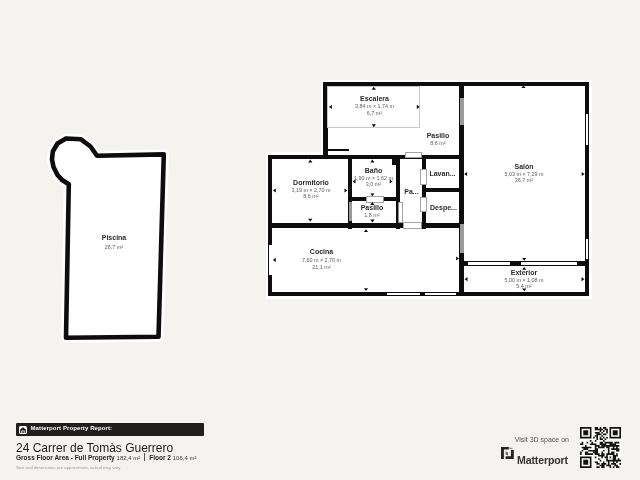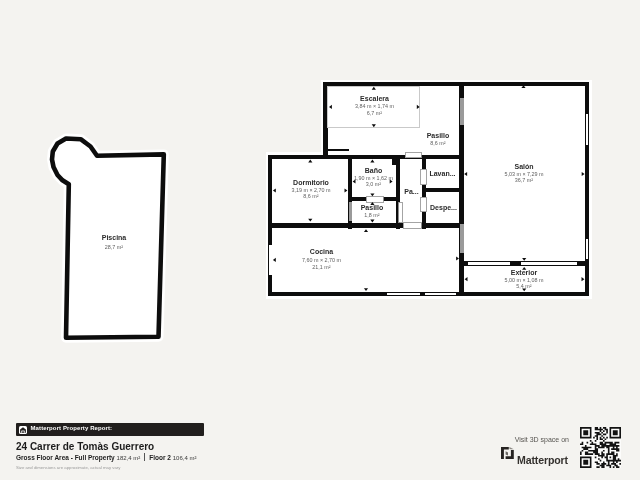--- a/index.html
+++ b/index.html
@@ -224,21 +224,21 @@
 <div style="position:absolute;left:16px;top:422.5px;width:188px;height:13px;background:#211e1d;border-radius:1px"></div>
 
 <svg width="8" height="8" viewBox="0 0 8 8" style="position:absolute;left:19px;top:425.5px">
     <rect x="0" y="0" width="8" height="8" rx="1.6" fill="#fff"></rect>
     <path d="M4 1.2 L6.9 3.4 V6.8 H1.1 V3.4 Z" fill="#211e1d"></path>
     <path d="M2.2 6.8 V4.2 L3 4.9 L4 3.9 L5 4.9 L5.8 4.2 V6.8 H5 V5.6 L4 5.6 L3 5.6 L3 6.8 Z" fill="#fff" opacity="0.9"></path>
   </svg>
 
 <div style="position:absolute;left:30.5px;top:425.4px;color:#fff;font-size:6px;font-weight:bold;letter-spacing:0.1px">Matterport Property Report:</div>
 
-<div style="position:absolute;left:16px;top:440.6px;color:#1c1c1c;font-size:10px;font-weight:bold">24 Carrer de Tomàs Guerrero</div>
+<div style="position:absolute;left:16px;top:440.6px;color:#1c1c1c;font-size:12px;font-weight:normal">24 Carrer de Tomàs Guerrero</div>
 
 <div style="position:absolute;left:16px;top:453px;color:#3a3a3a;font-size:6.5px"><span style="font-weight:bold;color:#222">Gross Floor Area - Full Property</span> <span style="font-size:6px">182,4 m²</span><span style="display:inline-block;width:1px;height:8px;background:#555;margin:0 4px 0 4px;vertical-align:-1.5px"></span><span style="font-weight:bold;color:#222">Floor 2</span> <span style="font-size:6px">106,4 m²</span></div>
 
 <div style="position:absolute;left:16px;top:464.5px;color:#9b9b9b;font-size:4.3px">Size and dimensions are approximate, actual may vary</div>
 
 <div style="position:absolute;left:0;top:436.4px;width:569px;text-align:right;color:#565450;font-size:7px"><div style="display:inline">Visit 3D space on</div></div>
 
 <svg width="13" height="12" viewBox="0 0 13 12" style="position:absolute;left:501px;top:446.5px">
     <path d="M0 0 L7.8 0 L7.8 2.6 L2.9 2.6 L2.9 12 L0 12 Z" fill="#262321"></path>
     <path d="M9.9 2.9 L12.8 2.9 L12.8 12 L4.6 12 L4.6 9.2 L9.9 9.2 Z" fill="#262321"></path>

